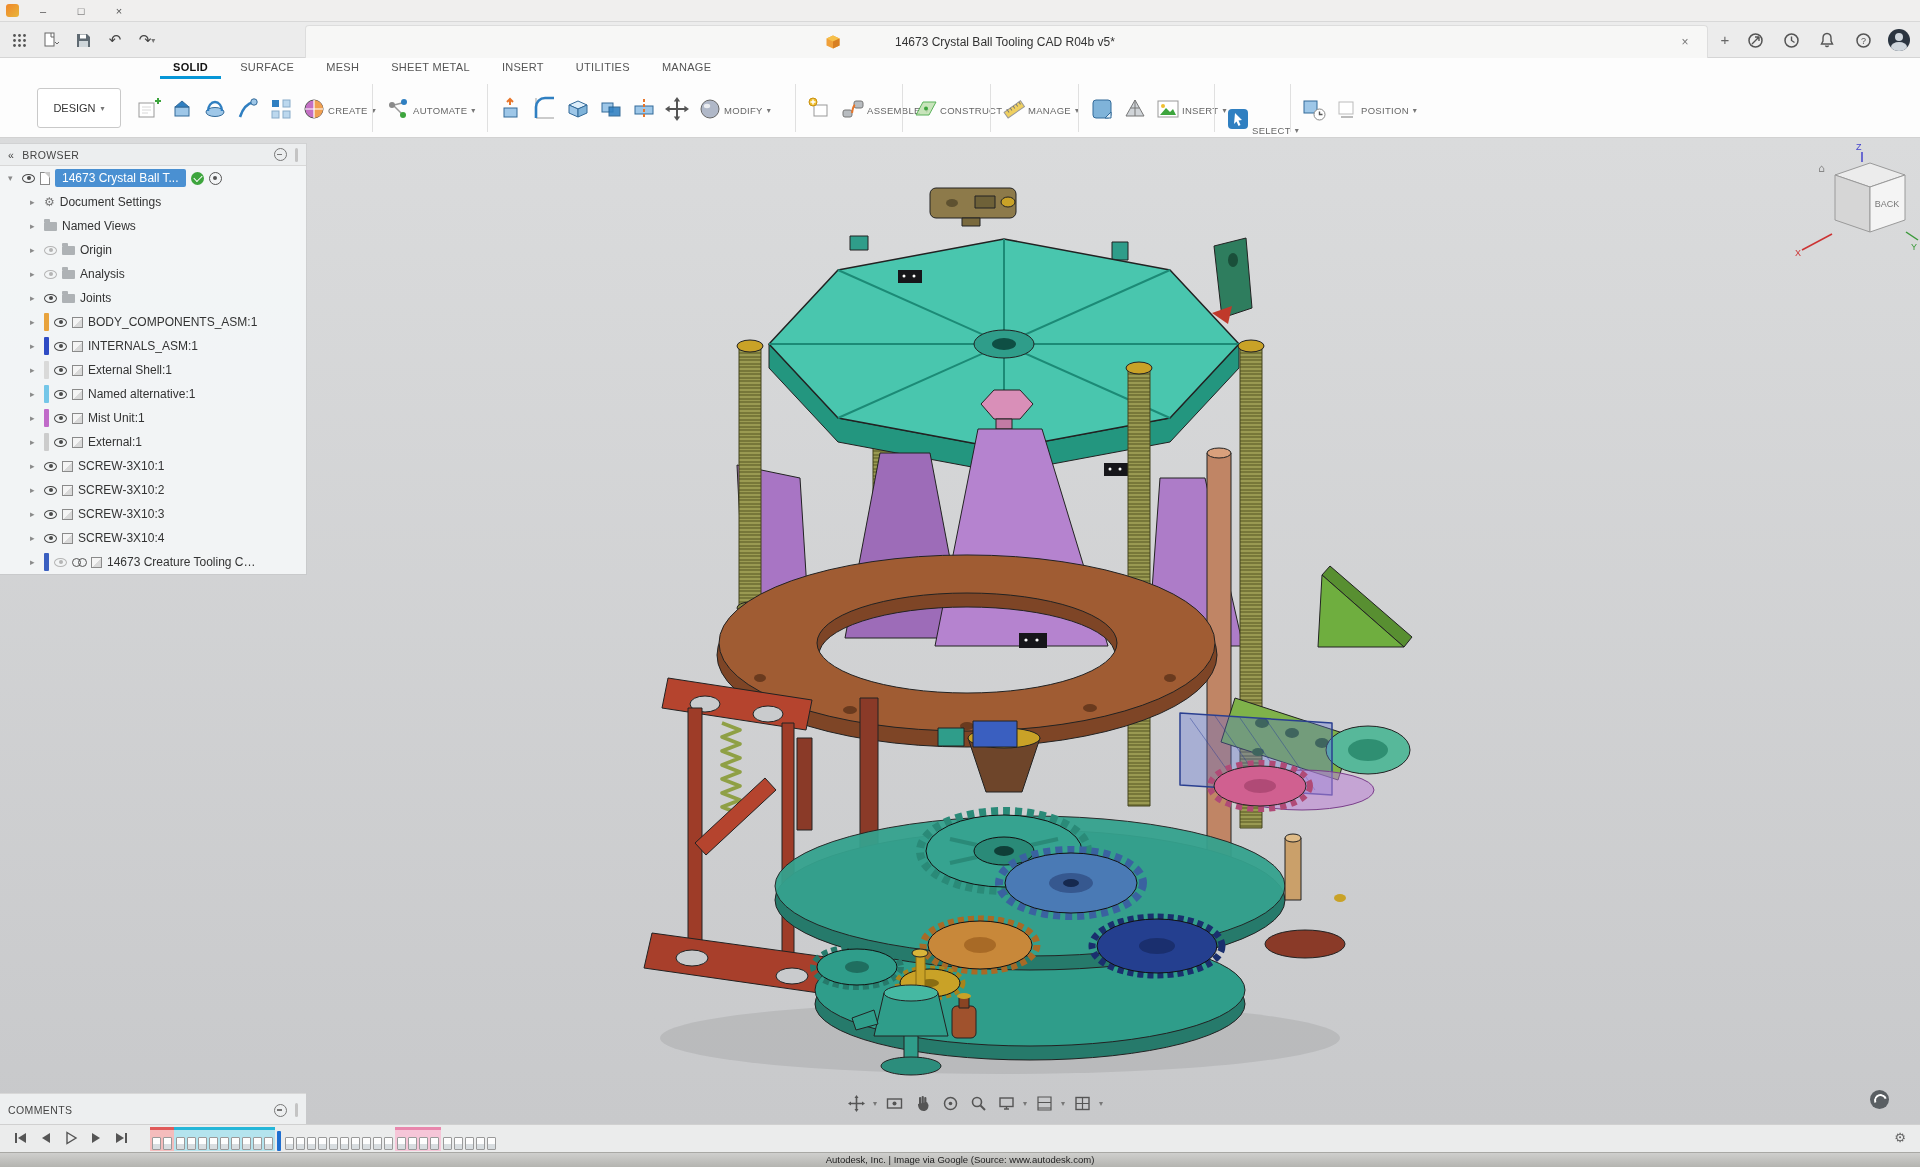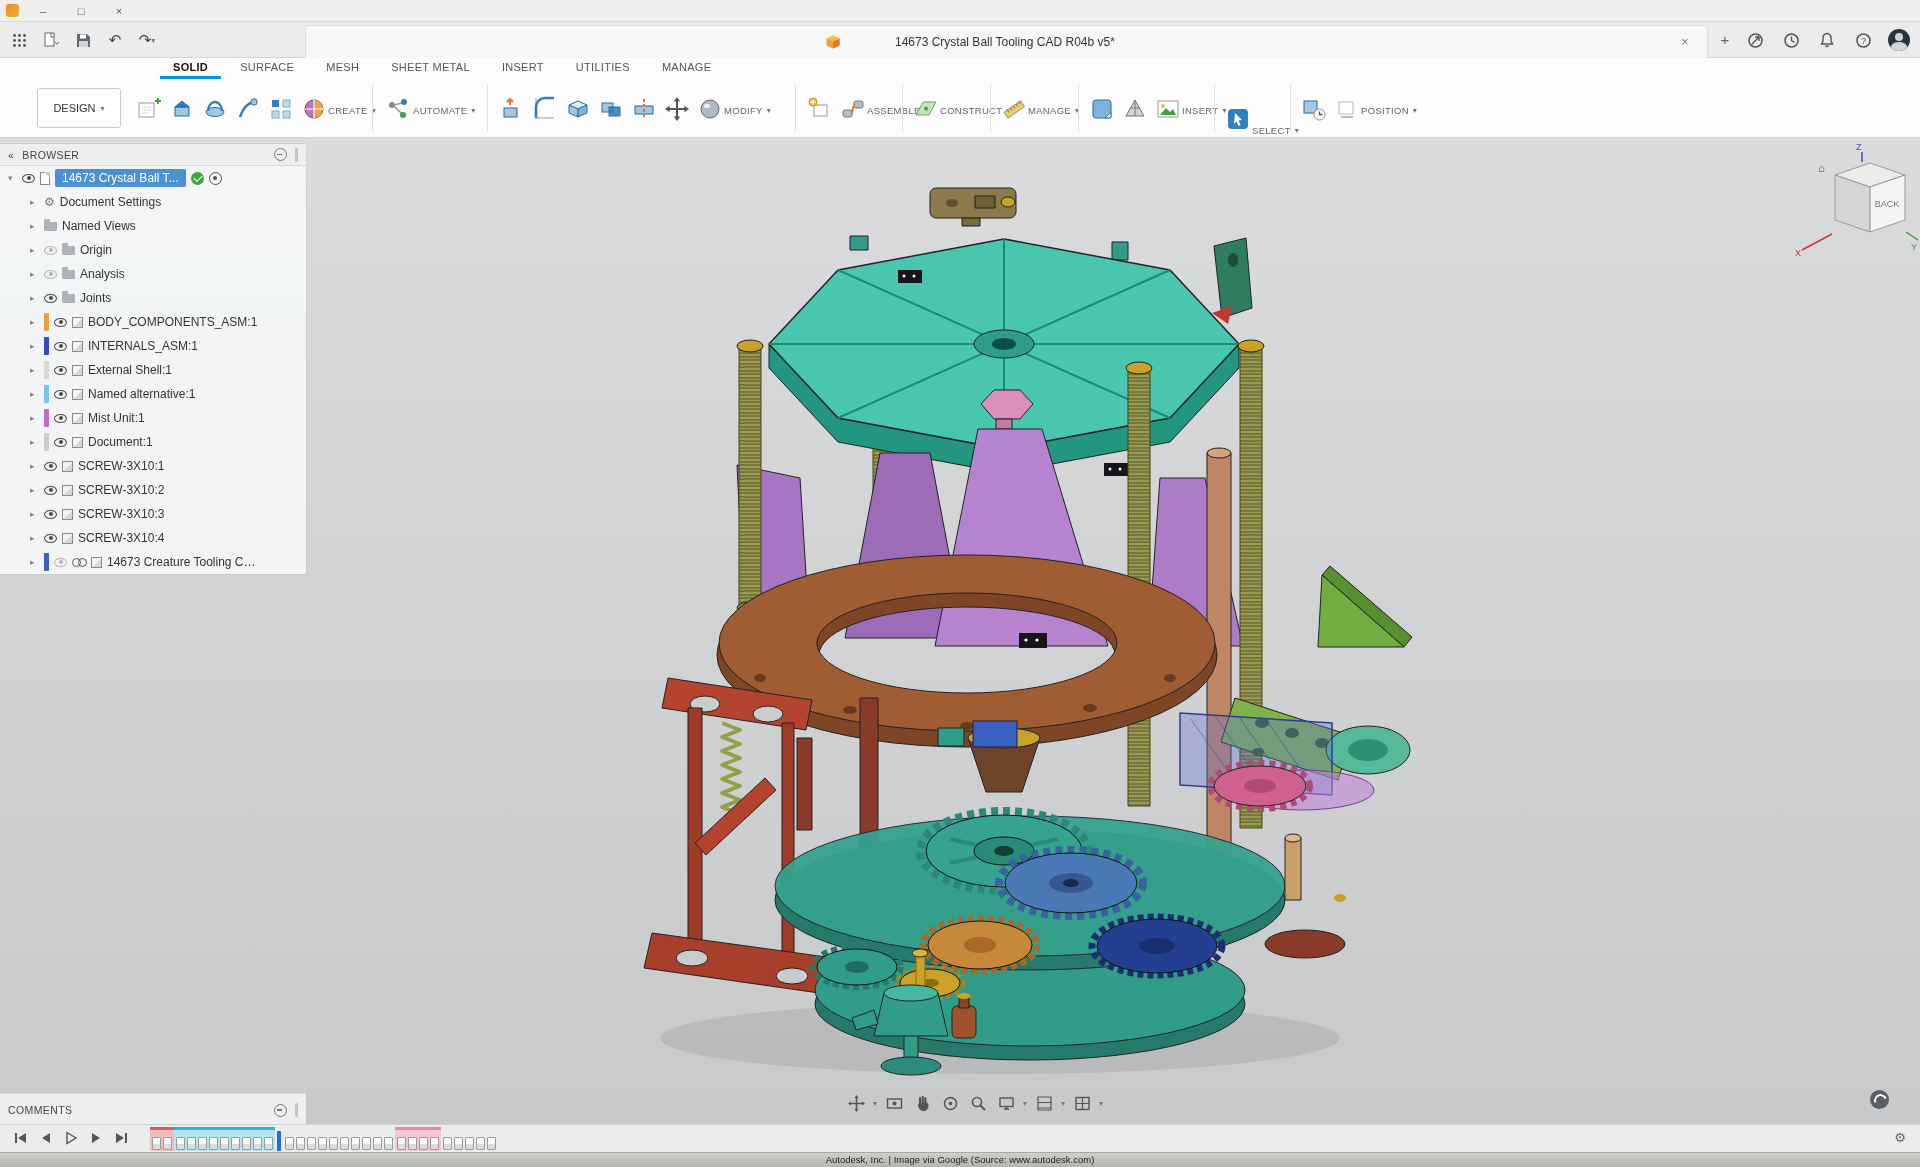--- a/index.html
+++ b/index.html
@@ -732,21 +732,21 @@
       <span class="swatch" style="background: rgb(192, 107, 201);"></span>
       <span class="eye"></span>
       <span class="comp-ic"></span>
       <span>Mist Unit:1</span>
     </div>
     <div class="b-row indent">
       <span class="tri">▸</span>
       <span class="swatch" style="background: rgb(204, 204, 204);"></span>
       <span class="eye"></span>
       <span class="comp-ic"></span>
-      <span>Document:1</span>
+      <span>External:1</span>
     </div>
     <div class="b-row indent">
       <span class="tri">▸</span>
       <span class="eye"></span>
       <span class="comp-ic"></span>
       <span>SCREW-3X10:1</span>
     </div>
     <div class="b-row indent">
       <span class="tri">▸</span>
       <span class="eye"></span>

